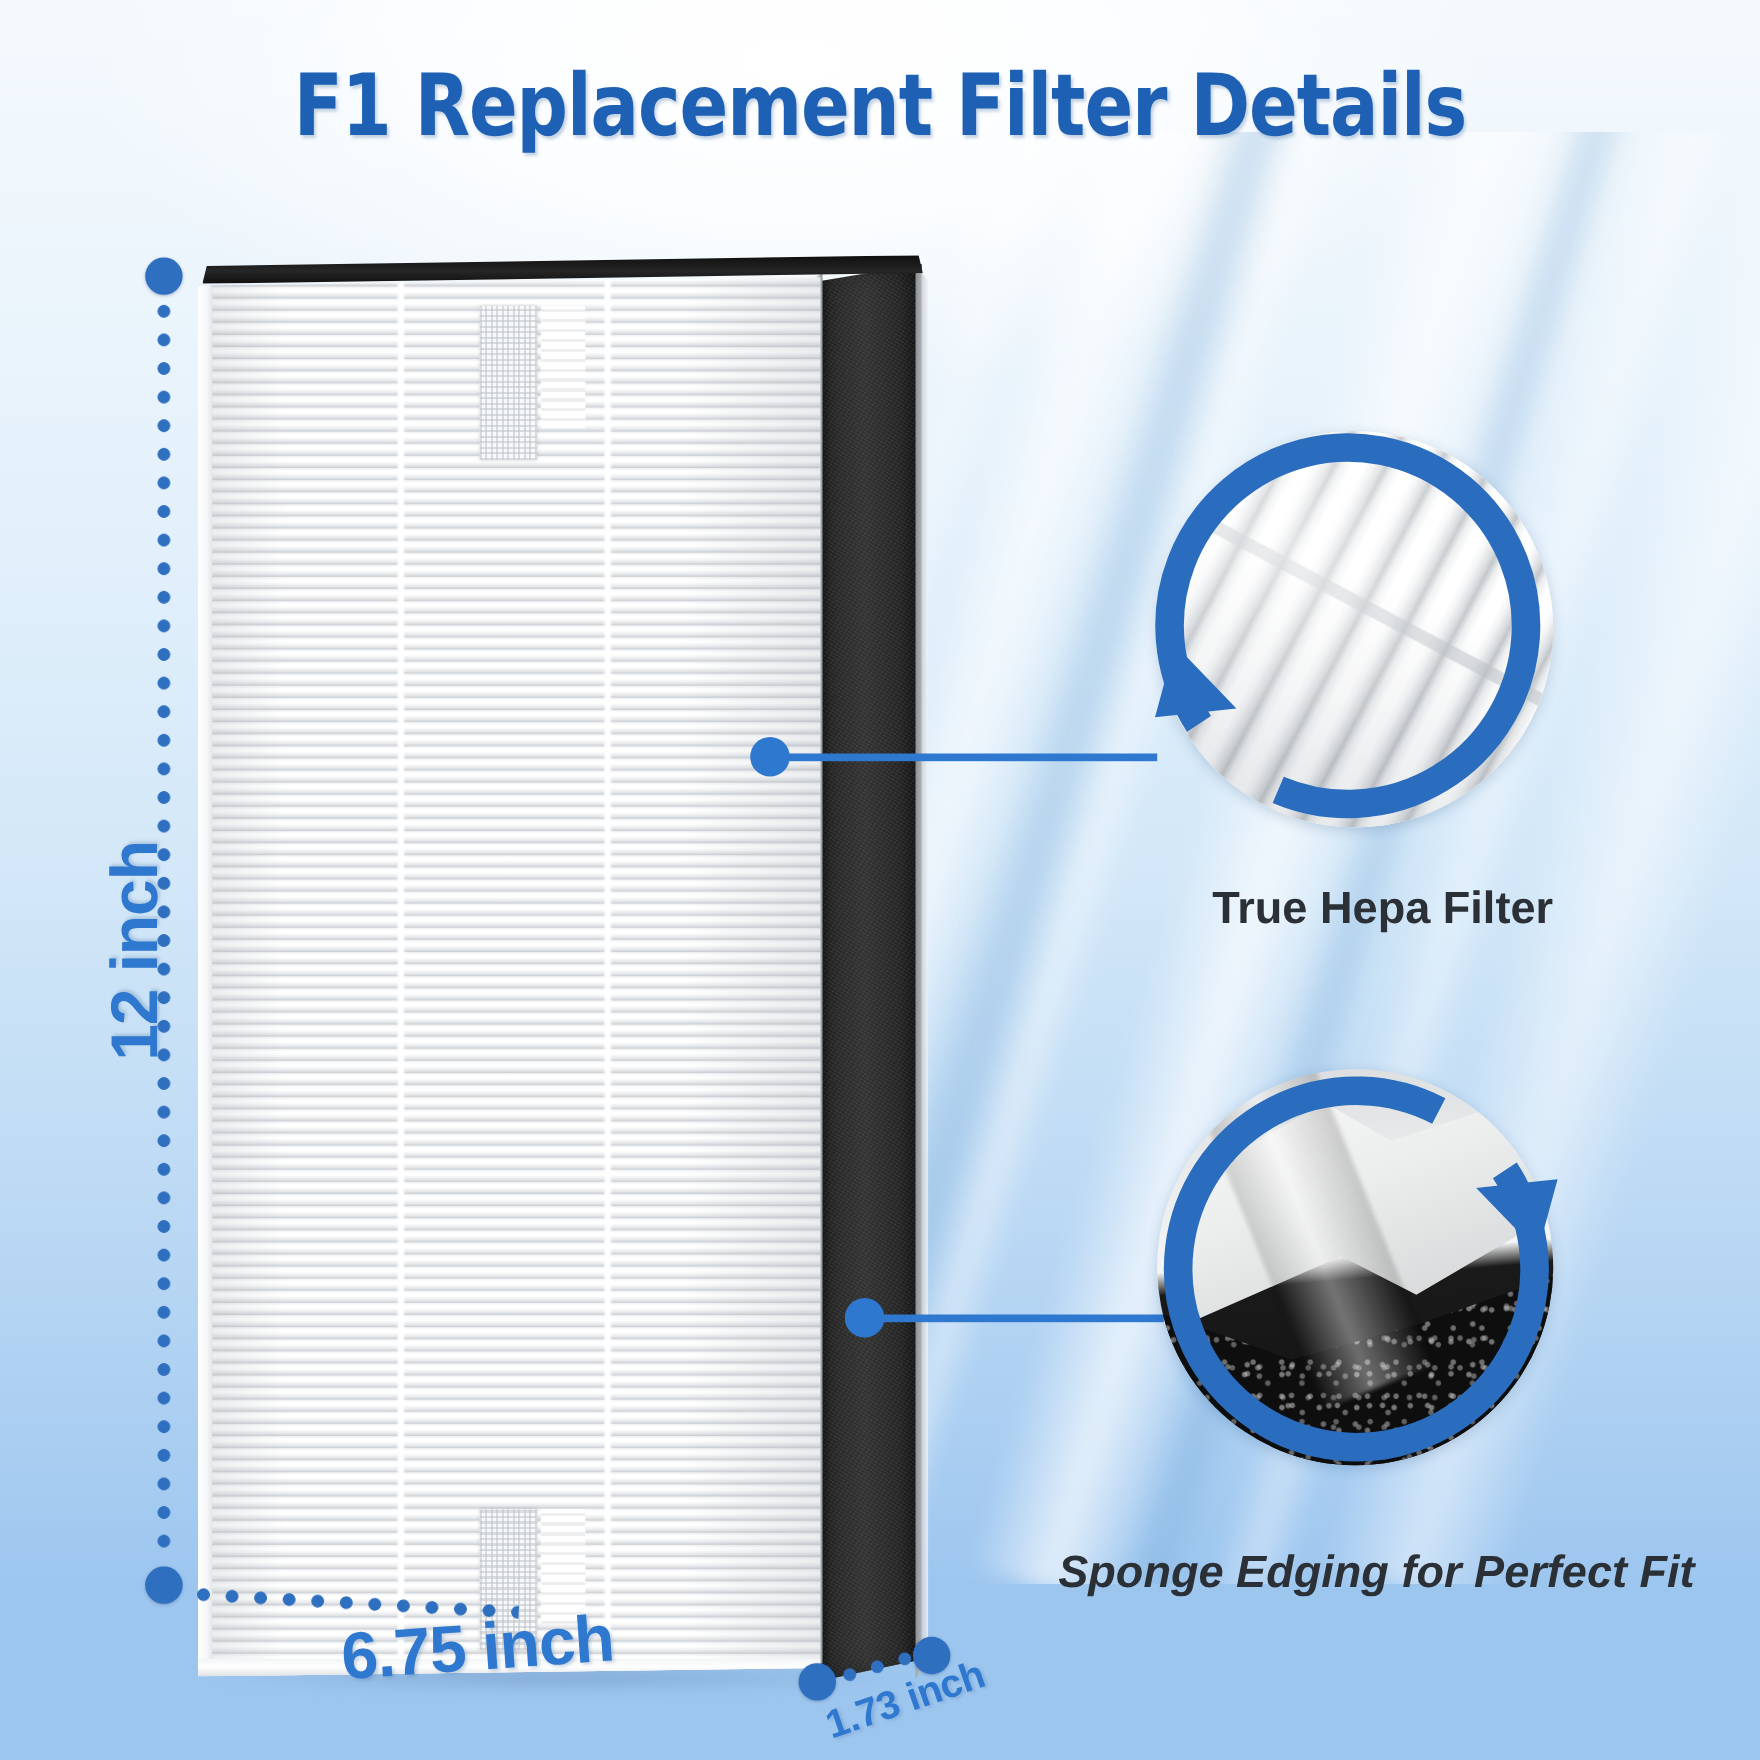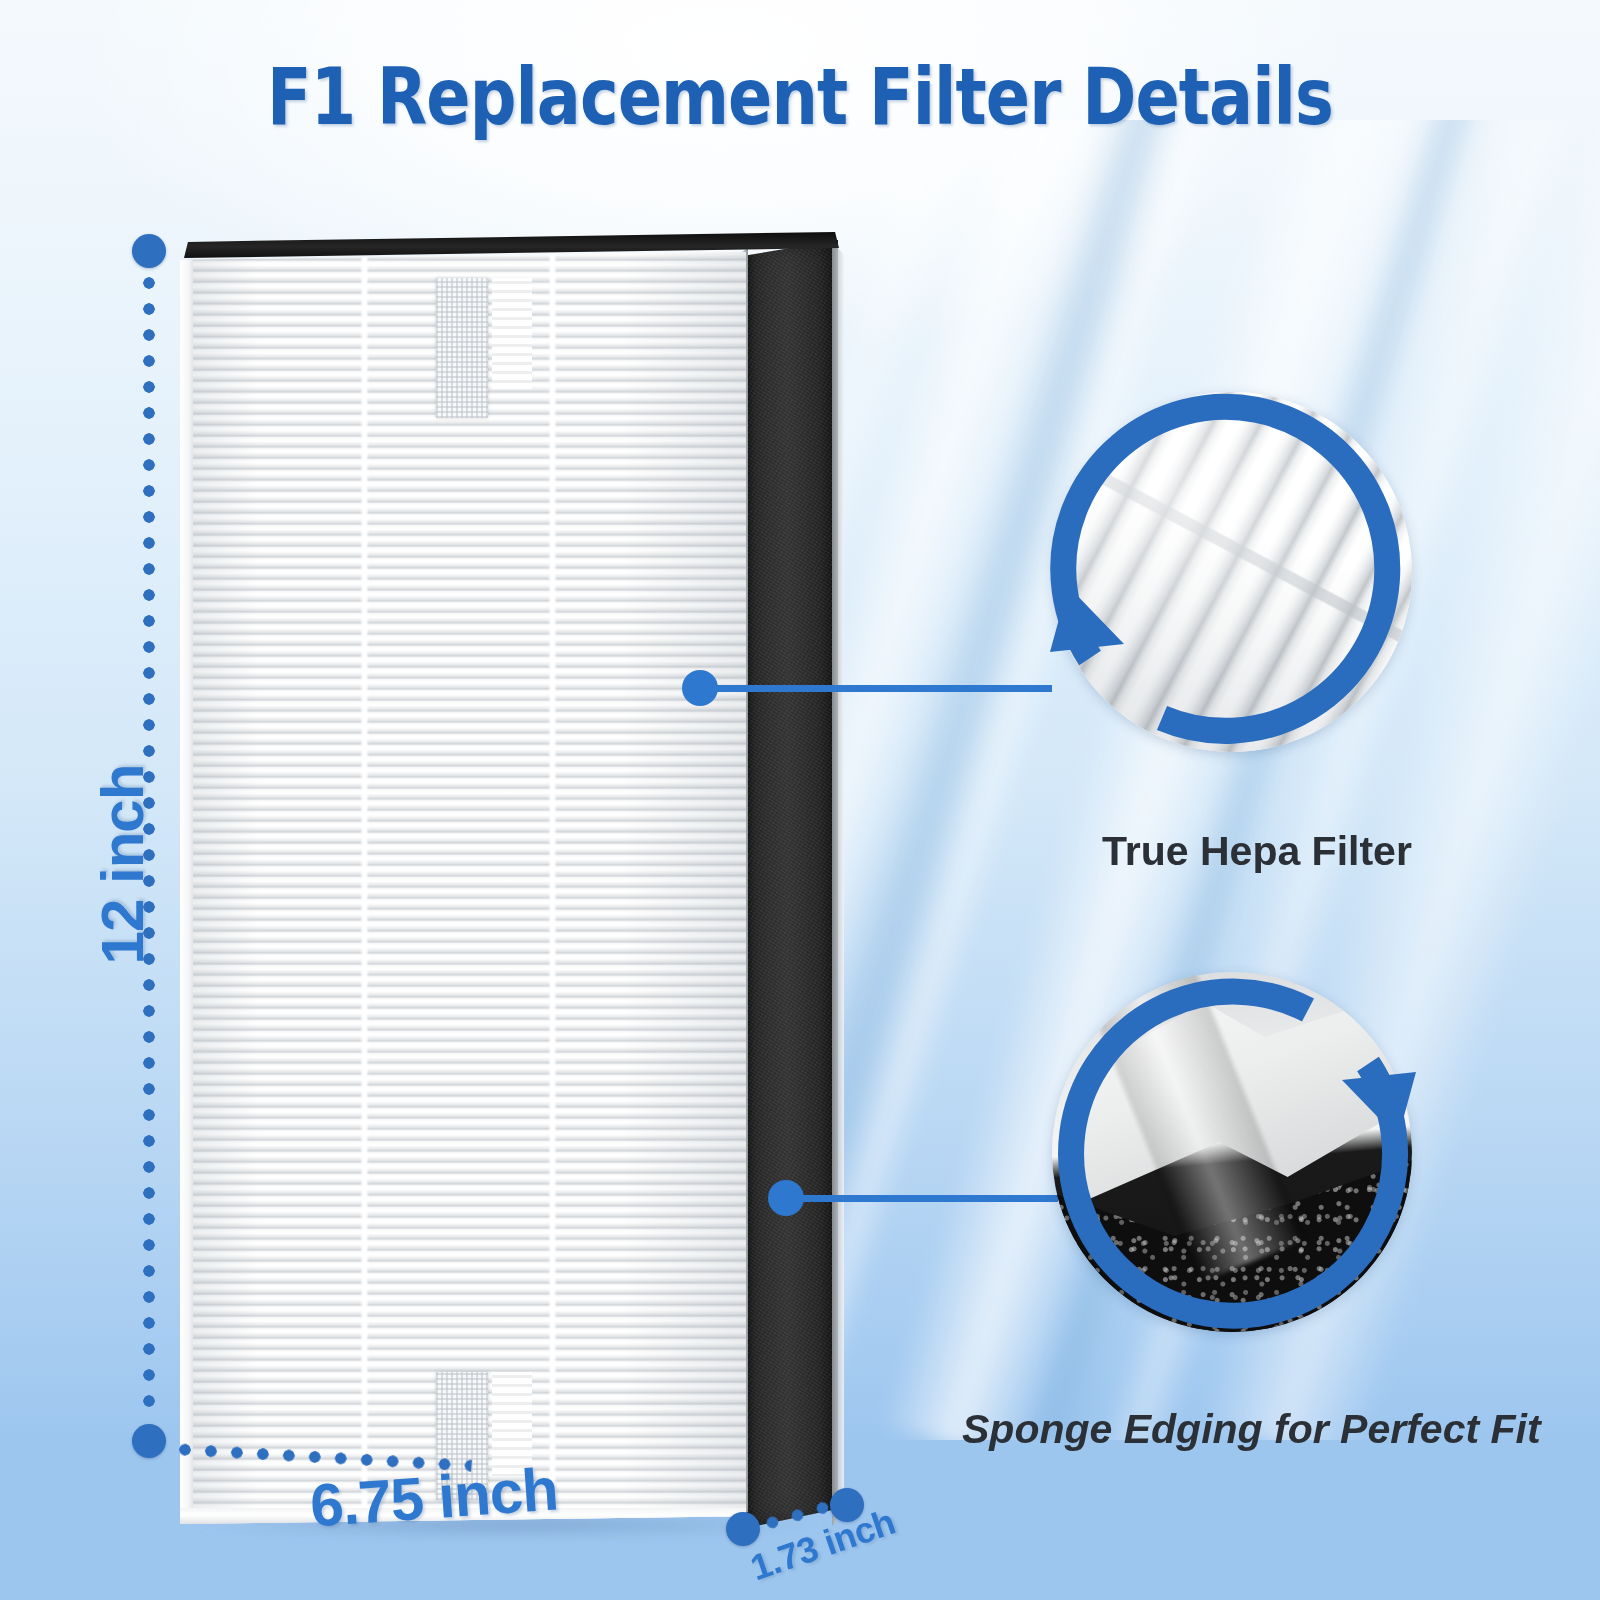--- a/index.html
+++ b/index.html
@@ -289,21 +289,21 @@
     <div class="ring-wrap">
       <div class="photo-circle">
         <div class="hepa-macro"></div>
         <div class="hepa-macro-shade"></div>
       </div>
       <svg class="ring-svg" viewBox="0 0 440 440">
         <path d="M 78 306 A 162 162 0 1 1 150 366" fill="none" stroke="#2a6cbe" stroke-width="26" stroke-linecap="butt"></path>
         <polygon points="56,234 112,292 38,300" fill="#2a6cbe"></polygon>
       </svg>
     </div>
-    <div class="callout-label" style="left:90px;top:476px;">True Hepa Filter</div>
+    <div class="callout-label" style="left:90px;top:450px;">True Hepa Filter</div>
   </div>
 
   <div class="conn-dot" style="left:768px;top:1180px;"></div>
   <div class="connector" style="left:786px;top:1195px;width:272px;"></div>
 
   <div class="callout" style="left:1012px;top:932px;">
     <div class="ring-wrap">
       <div class="photo-circle">
         <div class="sponge-macro">
           <div class="foam-tex"></div>

